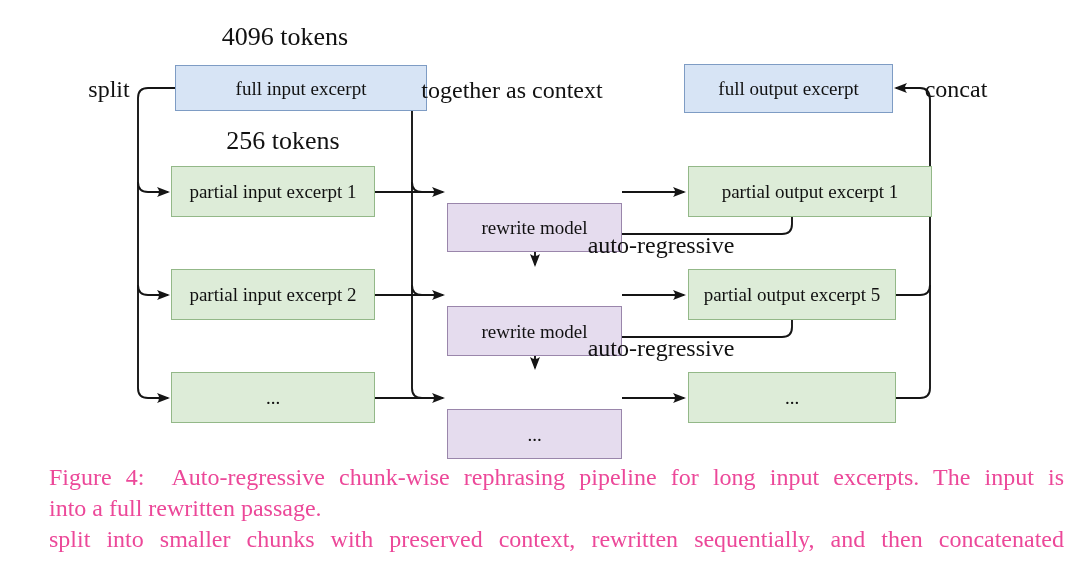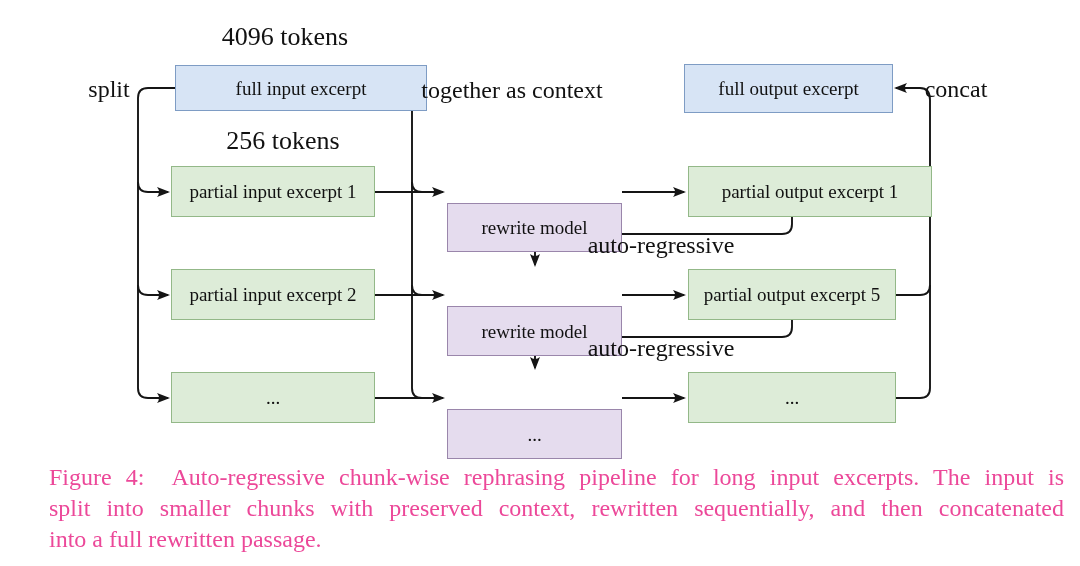--- a/index.html
+++ b/index.html
@@ -84,17 +84,17 @@
   <div class="lbl" style="left:285px;top:37px">4096 tokens</div>
   <div class="lbl" style="left:283px;top:141px">256 tokens</div>
   <div class="lbl small" style="left:109px;top:89px">split</div>
   <div class="lbl small" style="left:512px;top:90px">together as context</div>
   <div class="lbl small" style="left:956px;top:89px">concat</div>
   <div class="lbl small" style="left:661px;top:245px">auto-regressive</div>
   <div class="lbl small" style="left:661px;top:348px">auto-regressive</div>
 
   <div class="caption">
     <span class="cap-line fill">Figure 4:&nbsp; Auto-regressive chunk-wise rephrasing pipeline for long input excerpts. The input is</span>
+    <span class="cap-line">into a full rewritten passage.</span>
     <span class="cap-line fill">split into smaller chunks with preserved context, rewritten sequentially, and then concatenated</span>
-    <span class="cap-line">into a full rewritten passage.</span>
   </div>
 
 </div>
 
 </body></html>

